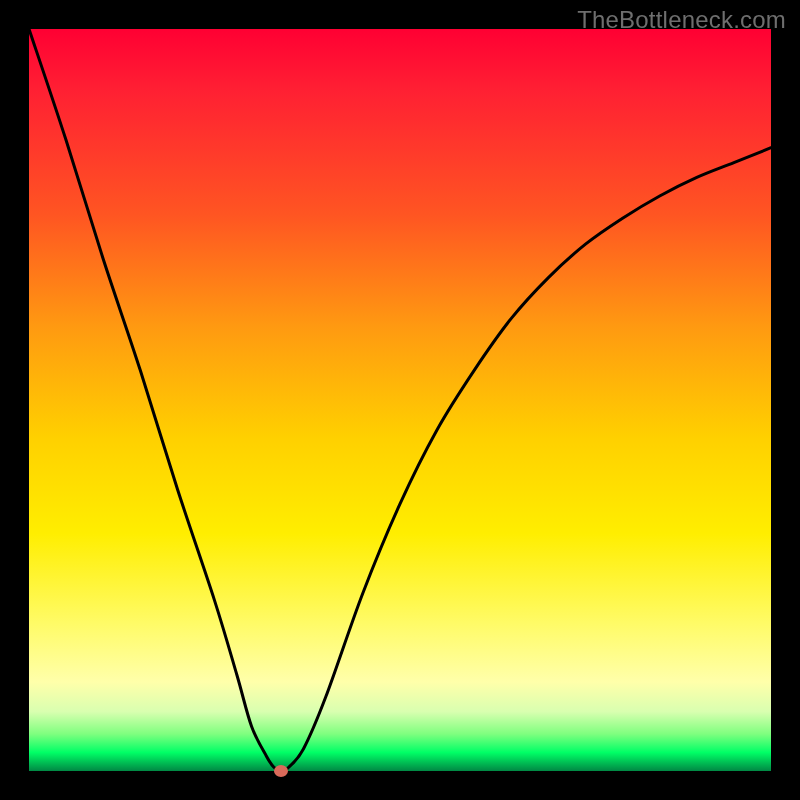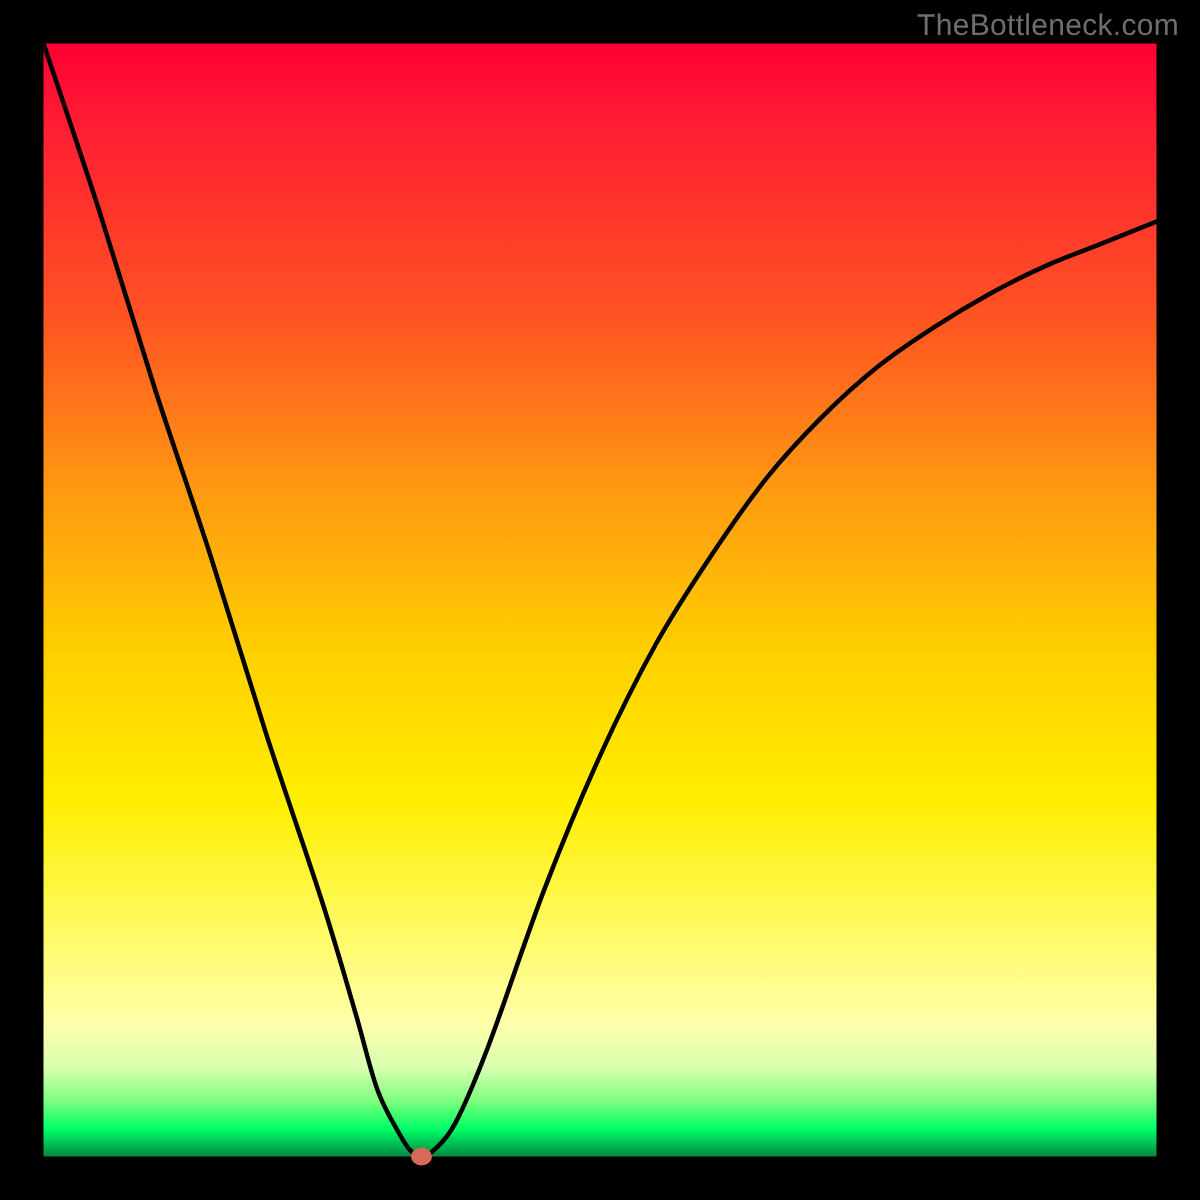--- a/index.html
+++ b/index.html
@@ -9,21 +9,21 @@
     width: 800px;
     height: 800px;
     background: #000;
   }
   .watermark {
     position: absolute;
     top: 6px;
     right: 14px;
     color: #6e6e6e;
     font-family: Arial, Helvetica, sans-serif;
-    font-size: 20px;
+    font-size: 24px;
     font-weight: 400;
     letter-spacing: 0.2px;
     z-index: 10;
   }
   .plot-area {
     position: absolute;
     left: 29px;
     top: 29px;
     width: 742px;
     height: 742px;

